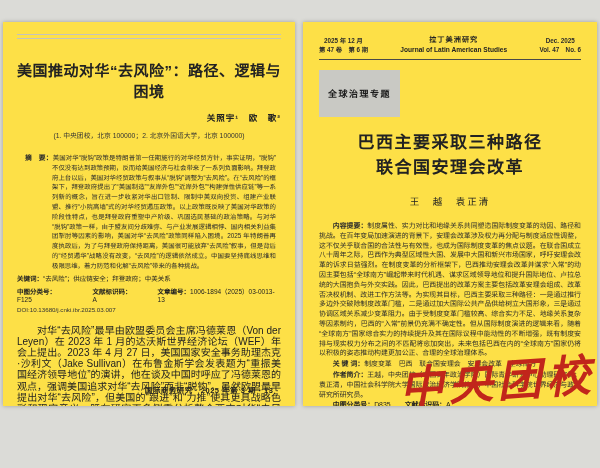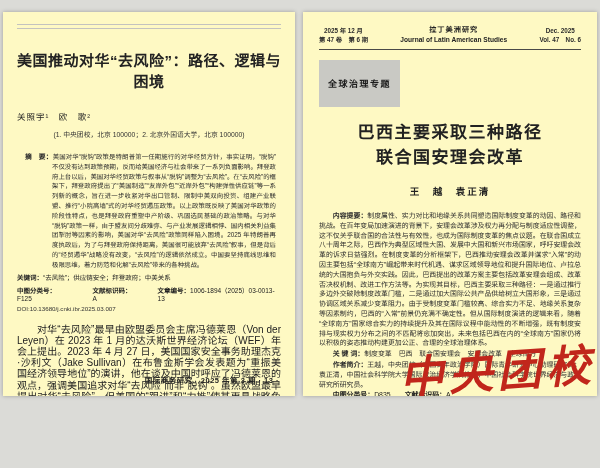--- a/index.html
+++ b/index.html
@@ -1,30 +1,30 @@
 <!DOCTYPE html>
 <html lang="zh-CN"><head>
 <meta charset="utf-8">
 <style>
   html,body{margin:0;padding:0;}
   .canvas{
     position:relative;width:600px;height:468px;background:#dbdbd7;
     font-family:"Liberation Sans",sans-serif;color:#222;overflow:hidden;
   }
   .page{
-    position:absolute;top:12px;height:384px;background:#fef9c3;
+    position:absolute;top:22px;height:384px;background:#fde047;
     box-shadow:0 0 4px rgba(0,0,0,.28);overflow:hidden;box-sizing:border-box;
   }
   .page.left{left:3px;width:292px;padding:4px 14px;}
   .page.right{left:303px;width:294px;padding:8px 16px;}
 
   
   .rule2{height:3px;border-top:1px solid #c3c3bf;border-bottom:1px solid #c3c3bf;margin-top:8px;}
   .l-title{font-size:15px;font-weight:bold;text-align:center;margin:20px 0 0;letter-spacing:.5px;}
-  .l-authors{text-align:left;font-size:8.5px;font-weight:400;margin-top:19px;letter-spacing:1px;}
+  .l-authors{text-align:right;font-size:8.5px;font-weight:700;margin-top:10px;letter-spacing:1px;}
   .l-affil{text-align:center;font-size:6.8px;margin-top:7px;color:#333;}
   .l-abstract{margin:13px 5px 0 8px;font-size:6.4px;line-height:9.8px;text-align:justify;
     padding-left:27px;text-indent:-27px;color:#2b2b2b;}
   .l-abstract b{font-size:6.8px;}
   .l-kw{margin:3px 5px 0 0;font-size:6.5px;line-height:9px;}
   .l-meta{display:flex;gap:22px;font-size:6.5px;margin-top:3px;}
   .l-doi{font-size:6.2px;margin-top:3px;color:#333;}
   .l-para{font-size:10px;line-height:11.2px;text-align:justify;text-indent:2em;margin:12px 0 0;}
   .l-section{font-size:11px;font-weight:bold;text-align:right;margin:9px 0 0;letter-spacing:1.5px;}
   .l-line1{font-size:7.4px;line-height:11px;text-indent:2em;margin:6px 0 0;white-space:nowrap;overflow:hidden;}
@@ -33,21 +33,21 @@
   
   .r-header{display:flex;justify-content:space-between;align-items:center;margin-top:5px;}
   .r-h-side{text-align:center;font-size:6.3px;line-height:9px;font-weight:600;color:#2b2b2b;}
   .r-h-center{text-align:center;line-height:9.5px;font-weight:bold;}
   .r-h-cn{font-size:7.2px;letter-spacing:1px;}
   .r-h-en{font-size:6.6px;}
   .r-rule{border-top:1.5px solid #4a4a48;margin-top:5px;}
   .r-tag{display:inline-block;background:#c9c9c4;color:#1d1d1d;padding:17px 9px;font-size:9px;
     font-weight:bold;margin-top:10px;letter-spacing:1.5px;}
   .r-title{text-align:center;font-size:17px;font-weight:bold;line-height:25px;margin:13px 0 0;letter-spacing:1.5px;}
-  .r-authors{text-align:center;font-size:9.5px;margin-top:14px;letter-spacing:2px;font-weight:700;}
+  .r-authors{text-align:center;font-size:9.5px;margin-top:14px;letter-spacing:2px;font-weight:400;}
   .r-summary{margin:13px 0 0;font-size:6.9px;line-height:9.8px;text-align:justify;text-indent:2em;color:#2b2b2b;}
   .r-kw,.r-bio{margin:1px 0 0;font-size:6.9px;line-height:9.8px;text-align:justify;text-indent:2em;color:#2b2b2b;}
   .r-meta{margin:1px 0 0;font-size:6.9px;line-height:10px;text-indent:2em;}
   .r-meta .gap{display:inline-block;width:14px;}
   .watermark{
     position:absolute;right:2px;bottom:-4px;font-size:44px;font-weight:bold;font-style:italic;
     font-family:"DejaVu Serif",serif;letter-spacing:5px;transform:rotate(-4deg);
     white-space:nowrap;pointer-events:none;
   }
   b{font-weight:bold;}

